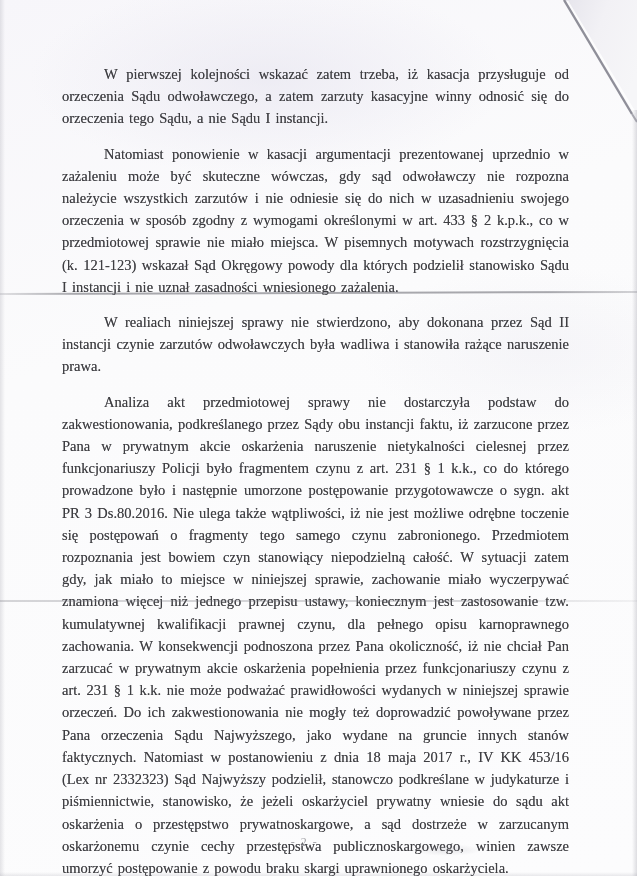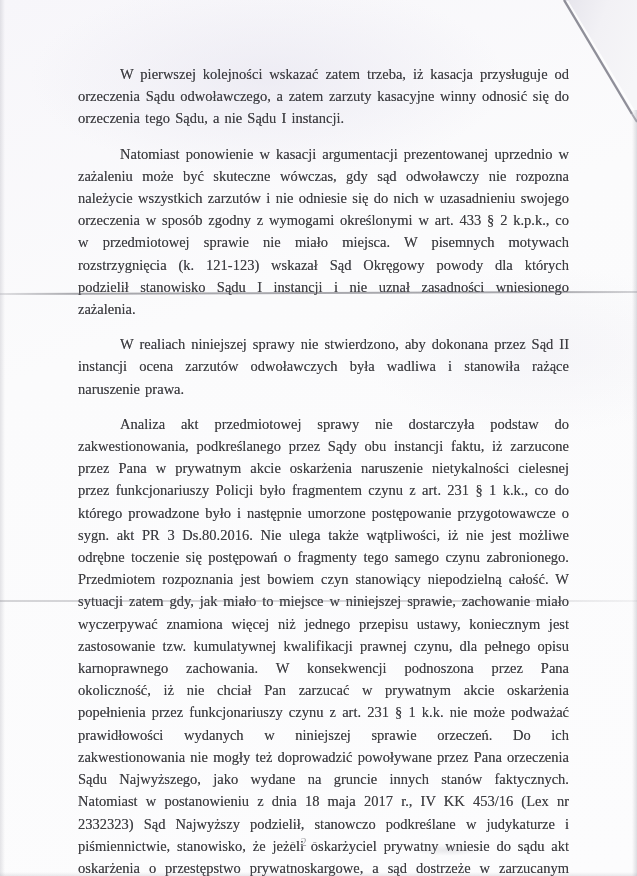--- a/index.html
+++ b/index.html
@@ -17,21 +17,21 @@
       linear-gradient(160deg, #f7f6fa 0%, #fbfbfc 35%, #fcfcfd 100%);
   }
   .text-block {
     position: absolute; left: 62px; top: 63px; width: 507px;
     font-size: 14.5px; line-height: 22.2px;
     color: #3e3e42;
     text-align: justify;
     text-shadow: 0 0 0.5px rgba(62,62,66,0.65);
     word-spacing: 1.5px;
   }
-  .para { margin: 0 0 13px 16px; text-indent: 42px; }
+  .para { margin: 0 0 13px 0; text-indent: 42px; }
   .para:last-child { margin-bottom: 0; }
   .page-number {
     position: absolute; top: 835px; left: 0; width: 100%;
     text-align: center; transform: translateX(-14px);
     font-size: 12px; letter-spacing: 1.5px;
     color: #a6a6ab;
   }
   .crease {
     position: absolute; left: 0; width: 637px; height: 2px;
     pointer-events: none;
@@ -71,21 +71,21 @@
   }
 </style>
 </head>
 <body>
 
 <div class="page">
 
   <div class="text-block">
     <p class="para">W pierwszej kolejności wskazać zatem trzeba, iż kasacja przysługuje od orzeczenia Sądu odwoławczego, a zatem zarzuty kasacyjne winny odnosić się do orzeczenia tego Sądu, a nie Sądu I instancji.</p>
     <p class="para">Natomiast ponowienie w kasacji argumentacji prezentowanej uprzednio w zażaleniu może być skuteczne wówczas, gdy sąd odwoławczy nie rozpozna należycie wszystkich zarzutów i nie odniesie się do nich w uzasadnieniu swojego orzeczenia w sposób zgodny z wymogami określonymi w art. 433 § 2 k.p.k., co w przedmiotowej sprawie nie miało miejsca. W pisemnych motywach rozstrzygnięcia (k. 121-123) wskazał Sąd Okręgowy powody dla których podzielił stanowisko Sądu I instancji i nie uznał zasadności wniesionego zażalenia.</p>
-    <p class="para">W realiach niniejszej sprawy nie stwierdzono, aby dokonana przez Sąd II instancji ocena zarzutów odwoławczych była wadliwa i stanowiła rażące naruszenie prawa.</p>
+    <p class="para">W realiach niniejszej sprawy nie stwierdzono, aby dokonana przez Sąd II instancji czynie zarzutów odwoławczych była wadliwa i stanowiła rażące naruszenie prawa.</p>
     <p class="para">Analiza akt przedmiotowej sprawy nie dostarczyła podstaw do zakwestionowania, podkreślanego przez Sądy obu instancji faktu, iż zarzucone przez Pana w prywatnym akcie oskarżenia naruszenie nietykalności cielesnej przez funkcjonariuszy Policji było fragmentem czynu z art. 231 § 1 k.k., co do którego prowadzone było i następnie umorzone postępowanie przygotowawcze o sygn. akt PR 3 Ds.80.2016. Nie ulega także wątpliwości, iż nie jest możliwe odrębne toczenie się postępowań o fragmenty tego samego czynu zabronionego. Przedmiotem rozpoznania jest bowiem czyn stanowiący niepodzielną całość. W sytuacji zatem gdy, jak miało to miejsce w niniejszej sprawie, zachowanie miało wyczerpywać znamiona więcej niż jednego przepisu ustawy, koniecznym jest zastosowanie tzw. kumulatywnej kwalifikacji prawnej czynu, dla pełnego opisu karnoprawnego zachowania. W konsekwencji podnoszona przez Pana okoliczność, iż nie chciał Pan zarzucać w prywatnym akcie oskarżenia popełnienia przez funkcjonariuszy czynu z art. 231 § 1 k.k. nie może podważać prawidłowości wydanych w niniejszej sprawie orzeczeń. Do ich zakwestionowania nie mogły też doprowadzić powoływane przez Pana orzeczenia Sądu Najwyższego, jako wydane na gruncie innych stanów faktycznych. Natomiast w postanowieniu z dnia 18 maja 2017 r., IV KK 453/16 (Lex nr 2332323) Sąd Najwyższy podzielił, stanowczo podkreślane w judykaturze i piśmiennictwie, stanowisko, że jeżeli oskarżyciel prywatny wniesie do sądu akt oskarżenia o przestępstwo prywatnoskargowe, a sąd dostrzeże w zarzucanym oskarżonemu czynie cechy przestępstwa publicznoskargowego, winien zawsze umorzyć postępowanie z powodu braku skargi uprawnionego oskarżyciela.</p>
 
   </div>
 
   <div class="crease crease-1"></div>
   <div class="crease crease-2"></div>
 
   <svg class="fold-corner" viewBox="0 0 82 128" xmlns="http://www.w3.org/2000/svg" aria-hidden="true">
     <defs>
       <linearGradient id="foldg" x1="0" y1="0" x2="1" y2="0.6">

